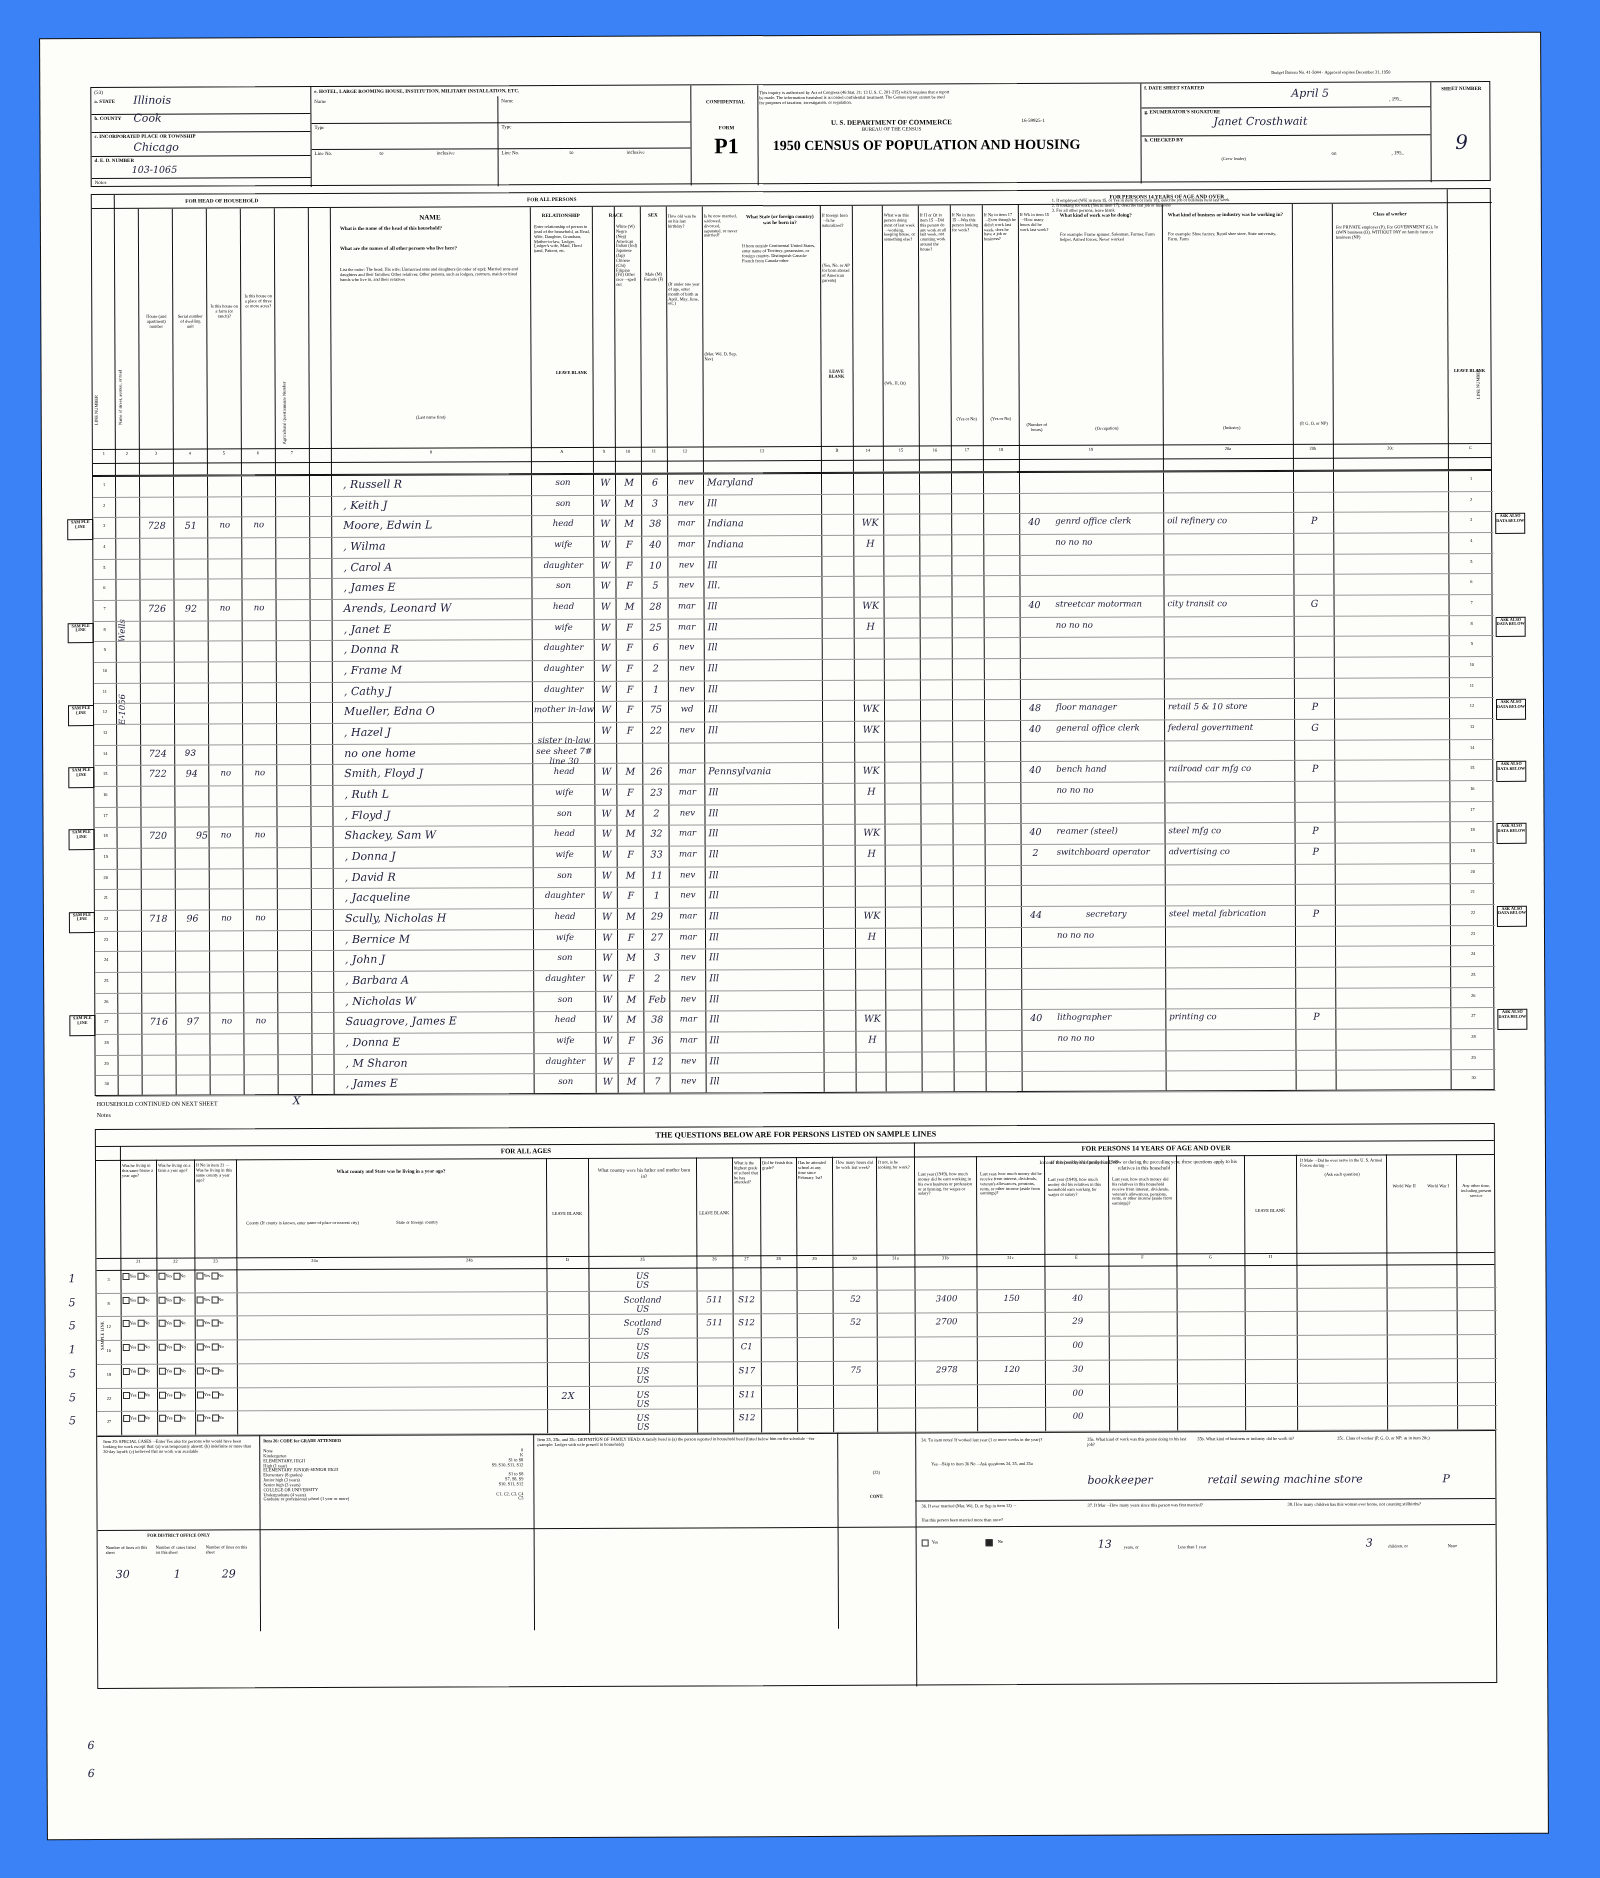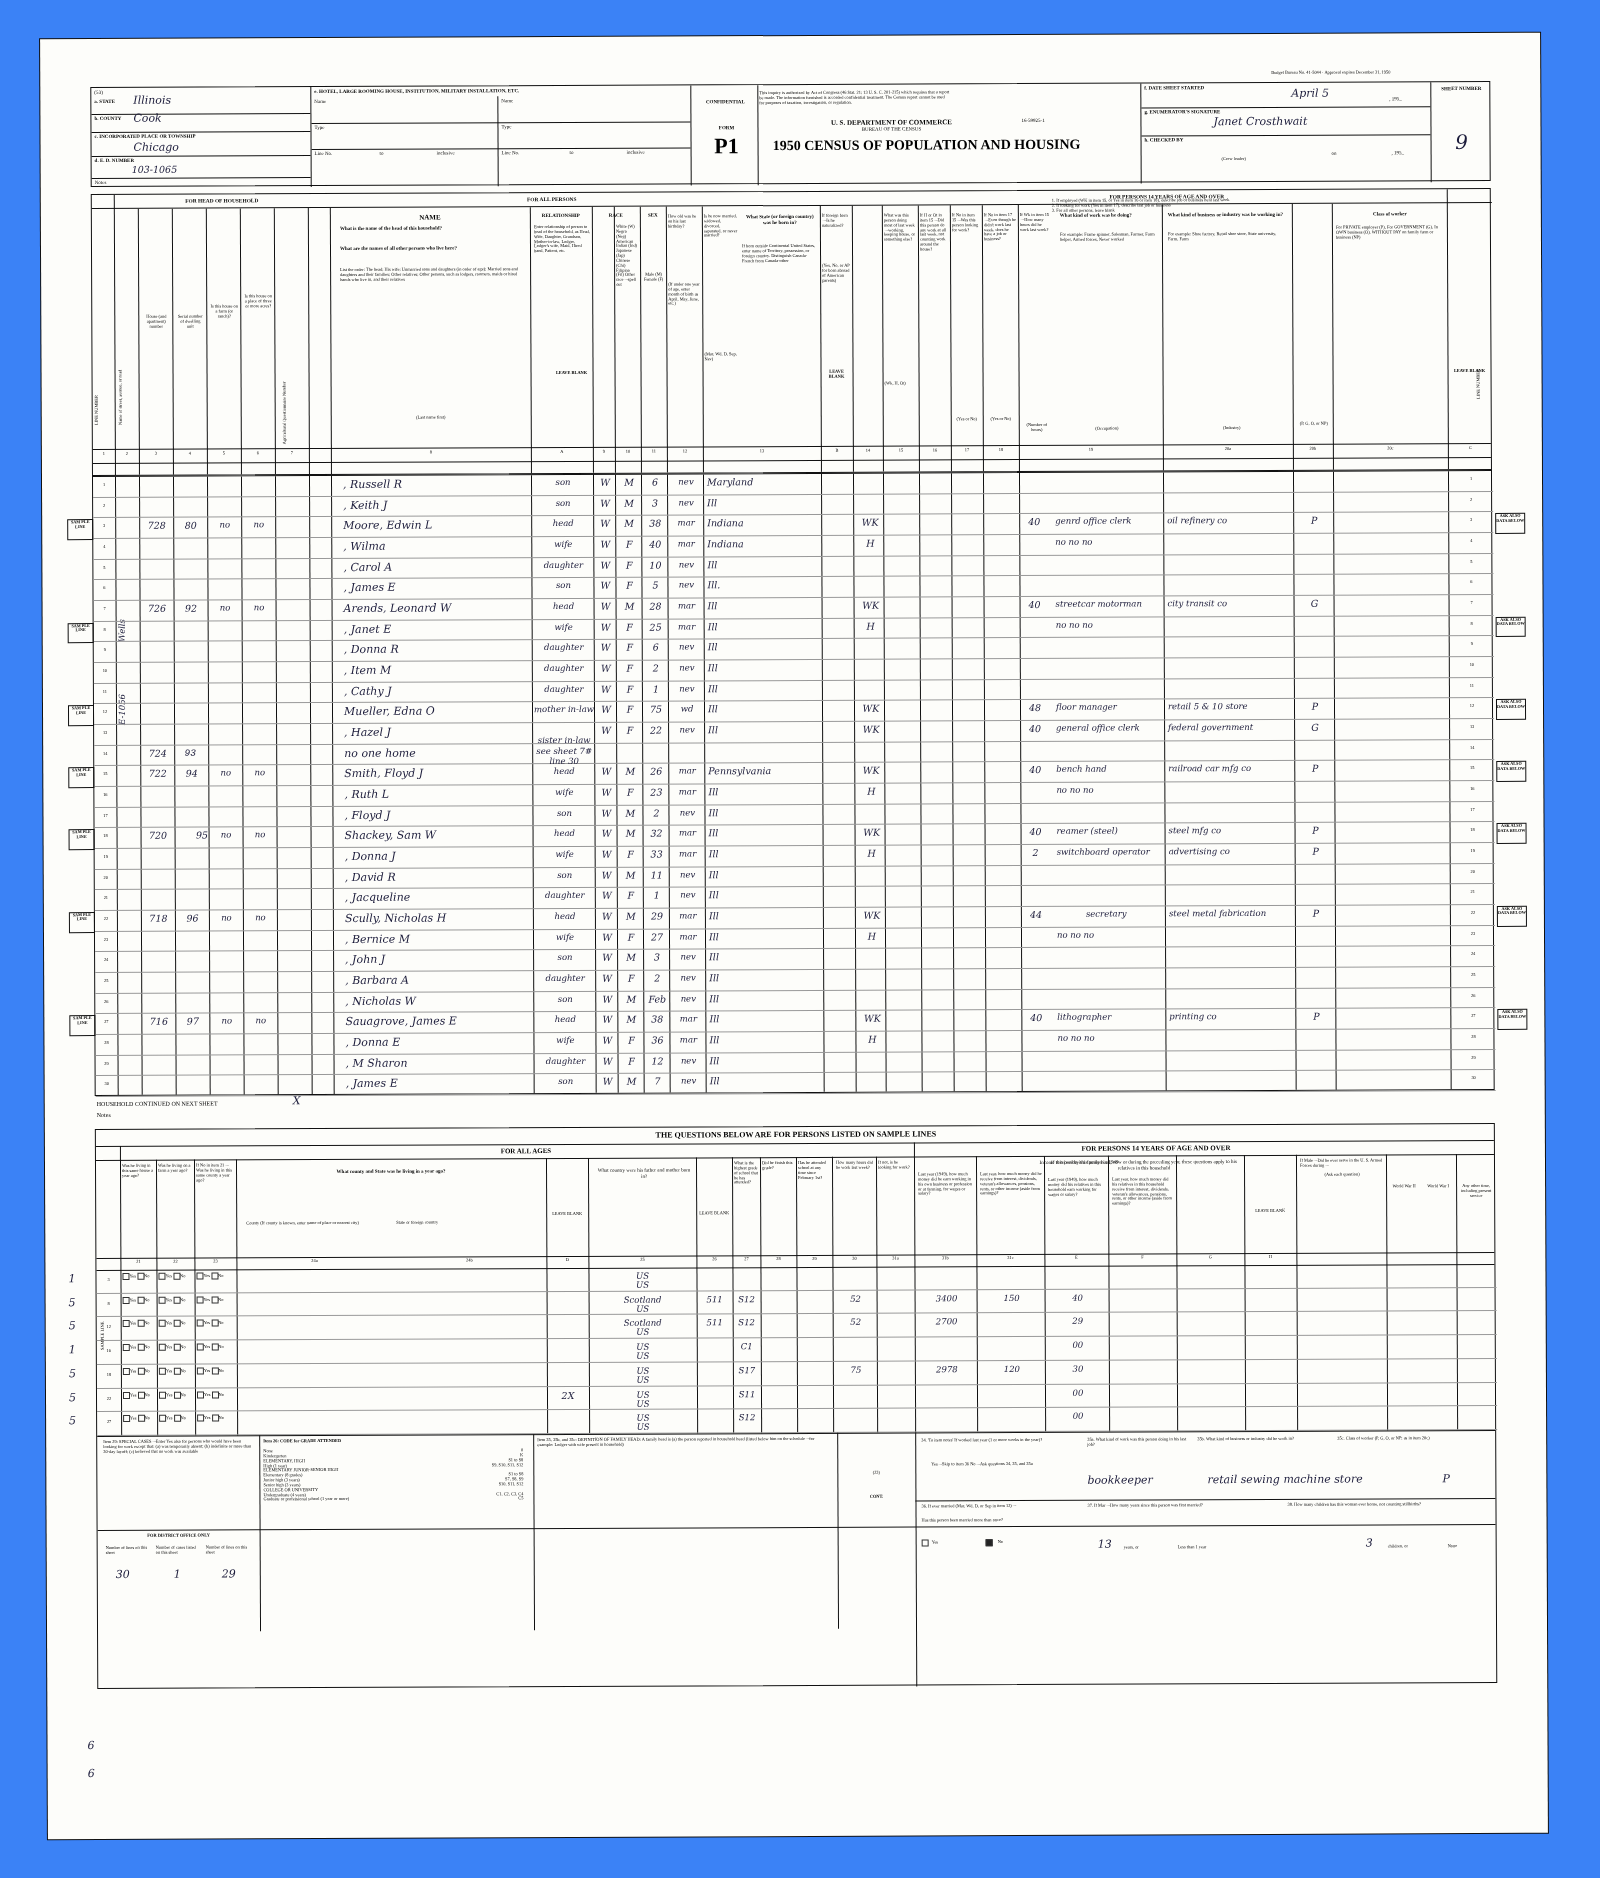--- a/index.html
+++ b/index.html
@@ -280,21 +280,21 @@
             <div class="blk hand sm ctr" style="left: 550px; width: 24px; top: 2px;">3</div>
             <div class="blk hand xs ctr" style="left: 576px; width: 34px; top: 2px;">nev</div>
             <div class="blk hand sm" style="left: 614px; width: 112px; top: 2px;">Ill</div>
             <div class="blk tiny ctr" style="left: 1356px; top: 6px; width: 44px;">2</div>
           </div>
           <div class="rowline" style="left: 0px; right: 0px; top: 61px;"></div>
           <div class="blk" style="left: 0px; top: 41.3333px; width: 1400px; height: 20.6667px;">
             <div class="blk tiny ctr" style="left: 0px; width: 22px; top: 6px;">3</div>
             <div class="blk hand xs" style="left: 23px; width: 23px; top: 0px; writing-mode: vertical-rl; transform: rotate(180deg); height: 124px;">Wells</div>
             <div class="blk hand sm ctr" style="left: 47px; width: 33px; top: 2px;">728</div>
-            <div class="blk hand sm ctr" style="left: 81px; width: 33px; top: 2px;">80</div>
+            <div class="blk hand sm ctr" style="left: 81px; width: 33px; top: 2px;">51</div>
             <div class="blk hand xs ctr" style="left: 115px; width: 33px; top: 2px;">no</div>
             <div class="blk hand xs ctr" style="left: 149px; width: 33px; top: 2px;">no</div>
             <div class="blk hand" style="left: 250px; width: 186px; top: 2px;">Moore, Edwin L</div>
             <div class="blk hand xs ctr" style="left: 440px; width: 60px; top: 2px;">head</div>
             <div class="blk hand sm ctr" style="left: 502px; width: 20px; top: 2px;">W</div>
             <div class="blk hand sm ctr" style="left: 524px; width: 24px; top: 2px;">M</div>
             <div class="blk hand sm ctr" style="left: 550px; width: 24px; top: 2px;">38</div>
             <div class="blk hand xs ctr" style="left: 576px; width: 34px; top: 2px;">mar</div>
             <div class="blk hand sm" style="left: 614px; width: 112px; top: 2px;">Indiana</div>
             <div class="blk hand sm ctr" style="left: 764px; width: 26px; top: 2px;">WK</div>
@@ -390,21 +390,21 @@
             <div class="blk hand sm ctr" style="left: 502px; width: 20px; top: 2px;">W</div>
             <div class="blk hand sm ctr" style="left: 524px; width: 24px; top: 2px;">F</div>
             <div class="blk hand sm ctr" style="left: 550px; width: 24px; top: 2px;">6</div>
             <div class="blk hand xs ctr" style="left: 576px; width: 34px; top: 2px;">nev</div>
             <div class="blk hand sm" style="left: 614px; width: 112px; top: 2px;">Ill</div>
             <div class="blk tiny ctr" style="left: 1356px; top: 6px; width: 44px;">9</div>
           </div>
           <div class="rowline" style="left: 0px; right: 0px; top: 205.667px;"></div>
           <div class="blk" style="left: 0px; top: 186px; width: 1400px; height: 20.6667px;">
             <div class="blk tiny ctr" style="left: 0px; width: 22px; top: 6px;">10</div>
-            <div class="blk hand" style="left: 250px; width: 186px; top: 2px;">, Item M</div>
+            <div class="blk hand" style="left: 250px; width: 186px; top: 2px;">, Frame M</div>
             <div class="blk hand xs ctr" style="left: 440px; width: 60px; top: 2px;">daughter</div>
             <div class="blk hand sm ctr" style="left: 502px; width: 20px; top: 2px;">W</div>
             <div class="blk hand sm ctr" style="left: 524px; width: 24px; top: 2px;">F</div>
             <div class="blk hand sm ctr" style="left: 550px; width: 24px; top: 2px;">2</div>
             <div class="blk hand xs ctr" style="left: 576px; width: 34px; top: 2px;">nev</div>
             <div class="blk hand sm" style="left: 614px; width: 112px; top: 2px;">Ill</div>
             <div class="blk tiny ctr" style="left: 1356px; top: 6px; width: 44px;">10</div>
           </div>
           <div class="rowline" style="left: 0px; right: 0px; top: 226.333px;"></div>
           <div class="blk" style="left: 0px; top: 206.667px; width: 1400px; height: 20.6667px;">

